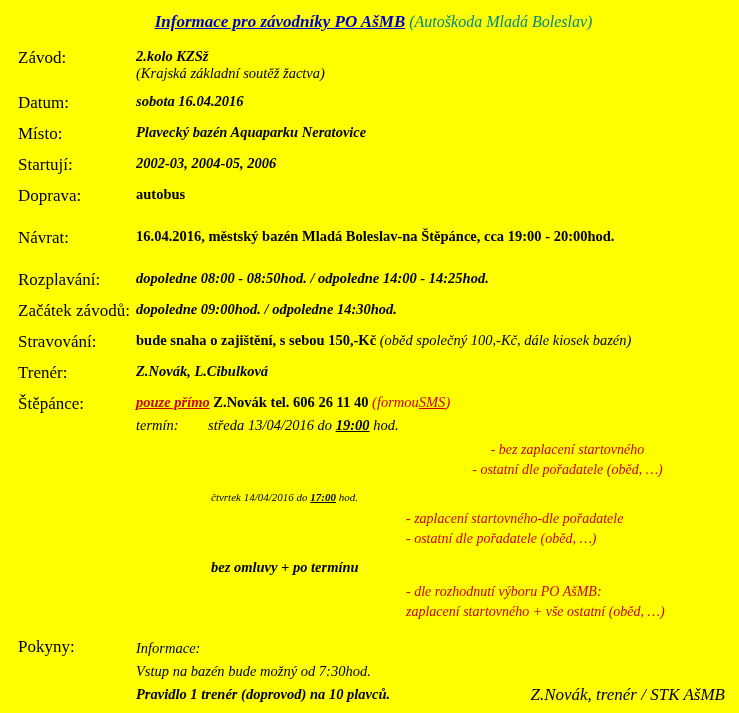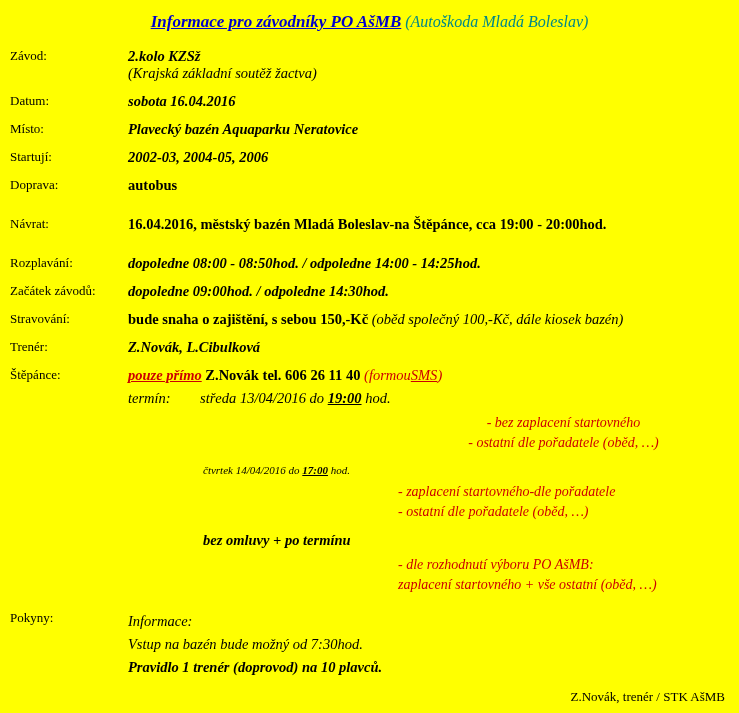--- a/index.html
+++ b/index.html
@@ -13,21 +13,21 @@
     font-family: "Liberation Serif", serif;
     color: #000000;
     overflow: hidden;
     position: relative;
   }
   .page {
     position: relative;
     width: 739px;
     height: 713px;
     box-sizing: border-box;
-    padding: 8px 10px 0 10px;
+    padding: 8px 10px 0 18px;
   }
   .title-row {
     text-align: center;
     margin-top: 4px;
     margin-bottom: 16px;
     white-space: nowrap;
   }
   .title-main {
     font-weight: bold;
     font-style: italic;
@@ -44,21 +44,21 @@
     border-collapse: collapse;
     width: 100%;
     table-layout: fixed;
   }
   table.rows td {
     vertical-align: top;
     padding: 0;
   }
   td.label {
     width: 118px;
-    font-size: 13px;
+    font-size: 17px;
     padding-left: 2px;
     padding-top: 3px;
     white-space: nowrap;
   }
   td.value {
     font-size: 14.5px;
     padding-top: 3px;
   }
   .spacer-row td { height: 11px; }
   .bi { font-weight: bold; font-style: italic; }
@@ -103,21 +103,22 @@
   .gap-m { height: 10px; }
   .pokyny-list {
     font-style: italic;
     font-size: 14.5px;
     line-height: 1.6;
   }
   .footer {
     position: absolute;
     right: 14px;
     bottom: 8px;
-    font-size: 13px;
+    font-style: italic;
+    font-size: 17px;
     color: #000000;
   }
   .nowrap { white-space: nowrap; }
 </style>
 </head>
 <body>
 
 <div class="page">
 
   <div class="title-row">

